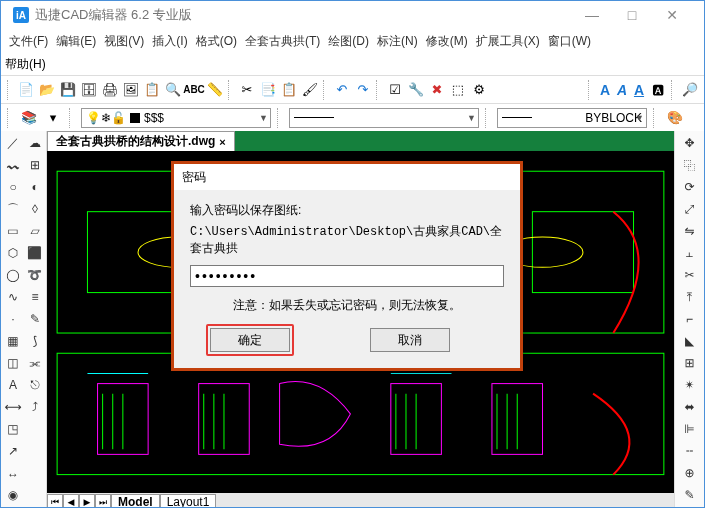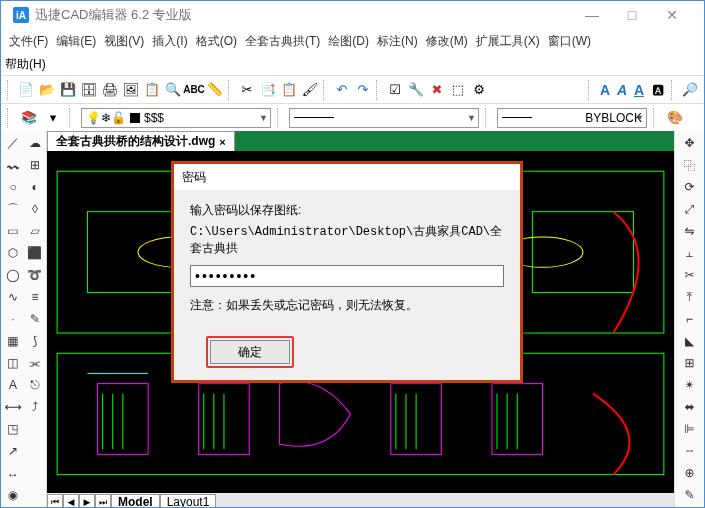--- a/index.html
+++ b/index.html
@@ -35,21 +35,21 @@
 .layout-tab.active { background: #fff; font-weight: bold; }
 .right-tools { width: 30px; background: #fafafa; border-left: 1px solid #ddd; padding: 2px; display: flex; flex-direction: column; gap: 2px; align-items: center; }
 .rt-btn { width: 20px; height: 20px; display: flex; align-items: center; justify-content: center; cursor: pointer; font-size: 12px; color: #333; }
 
 .dialog { position: absolute; left: 170px; top: 160px; width: 352px; background: #f0f0f0; border: 3px solid #c2410c; box-shadow: 2px 2px 8px rgba(0,0,0,0.3); }
 .dialog-title { height: 26px; background: #fff; display: flex; align-items: center; padding: 0 8px; font-size: 12px; }
 .dialog-body { padding: 12px 16px 16px 16px; }
 .dialog-body .label { font-size: 12px; margin-bottom: 4px; }
 .dialog-body .path { font-size: 12px; font-family: Liberation Mono, monospace; margin-bottom: 8px; word-break: break-all; }
 .dialog-body input[type=password] { width: 100%; height: 22px; border: 1px solid #7a7a7a; padding: 0 4px; font-size: 14px; letter-spacing: 2px; margin-bottom: 10px; }
-.dialog-body .warning { font-size: 12px; margin-bottom: 26px; }
+.dialog-body .warning { font-size: 12px; margin-bottom: 14px; text-align: center; }
 .dialog-buttons { display: flex; gap: 80px; padding-left: 20px; }
 .dialog-buttons button { width: 80px; height: 24px; border: 1px solid #888; background: #e8e8e8; cursor: pointer; font-size: 12px; }
 .ok-highlight { position: relative; }
 .ok-highlight::after { content: ""; position: absolute; left: -4px; top: -4px; right: -4px; bottom: -4px; border: 2px solid #e53935; border-radius: 2px; }
 </style>
 </head>
 <body>
 
 <div class="titlebar">
   <div class="app-icon">iA</div>
@@ -252,15 +252,16 @@
 
 <div class="dialog">
   <div class="dialog-title">密码</div>
   <div class="dialog-body">
     <div class="label">输入密码以保存图纸:</div>
     <div class="path">C:\Users\Administrator\Desktop\古典家具CAD\全套古典拱</div>
     <input type="password" value="●●●●●●●●●" style="">
     <div class="warning">注意：如果丢失或忘记密码，则无法恢复。</div>
     <div class="dialog-buttons">
       <span class="ok-highlight"><button>确定</button></span>
+      <button>取消</button>
     </div>
   </div>
 </div>
 
 </body></html>

